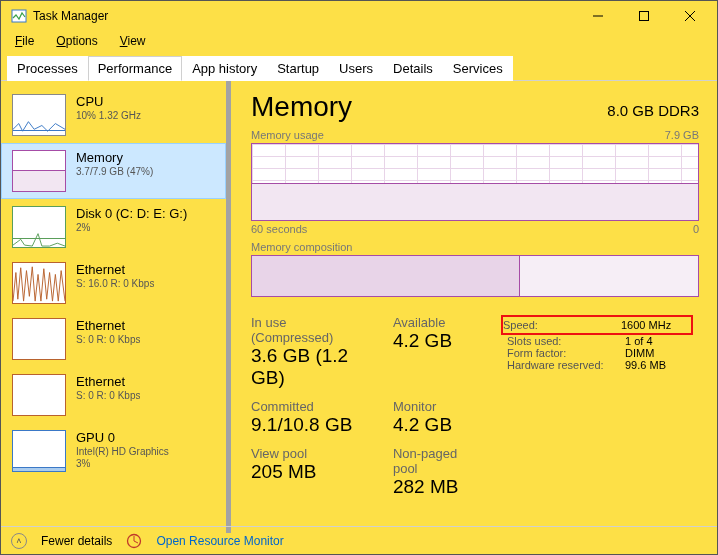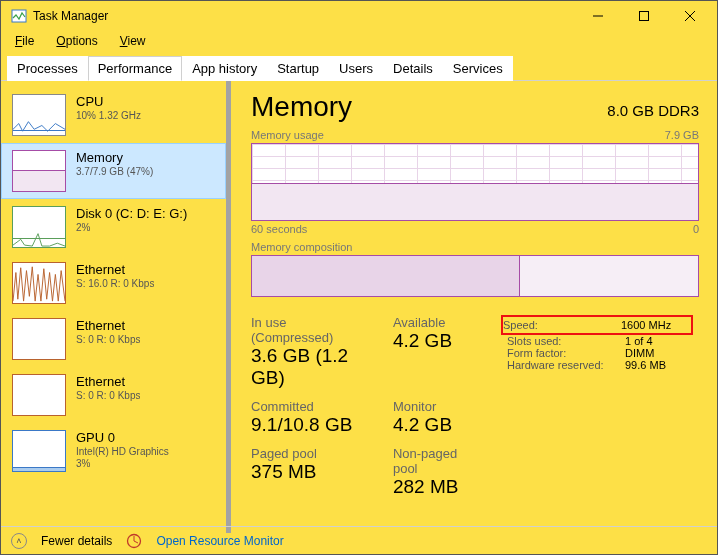--- a/index.html
+++ b/index.html
@@ -217,22 +217,22 @@
           </div>
           <div>
             <div class="st-lbl">Committed</div>
             <div class="st-val">9.1/10.8 GB</div>
           </div>
           <div>
             <div class="st-lbl">Monitor</div>
             <div class="st-val">4.2 GB</div>
           </div>
           <div>
-            <div class="st-lbl">Paged pool</div>
-            <div class="st-val">375 MB</div>
+            <div class="st-lbl">View pool</div>
+            <div class="st-val">205 MB</div>
           </div>
           <div>
             <div class="st-lbl">Non-paged pool</div>
             <div class="st-val">282 MB</div>
           </div>
         </div>
 
         <div class="stats-right">
           <div class="redbox">
             <div class="row">

